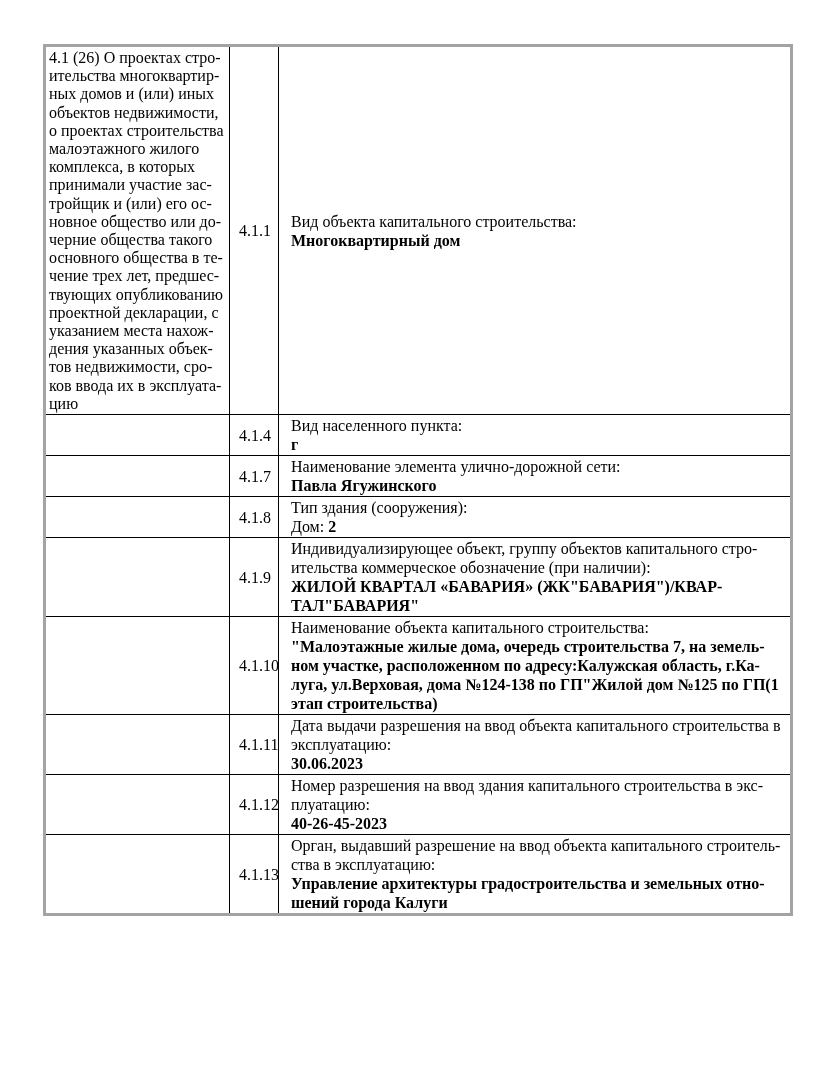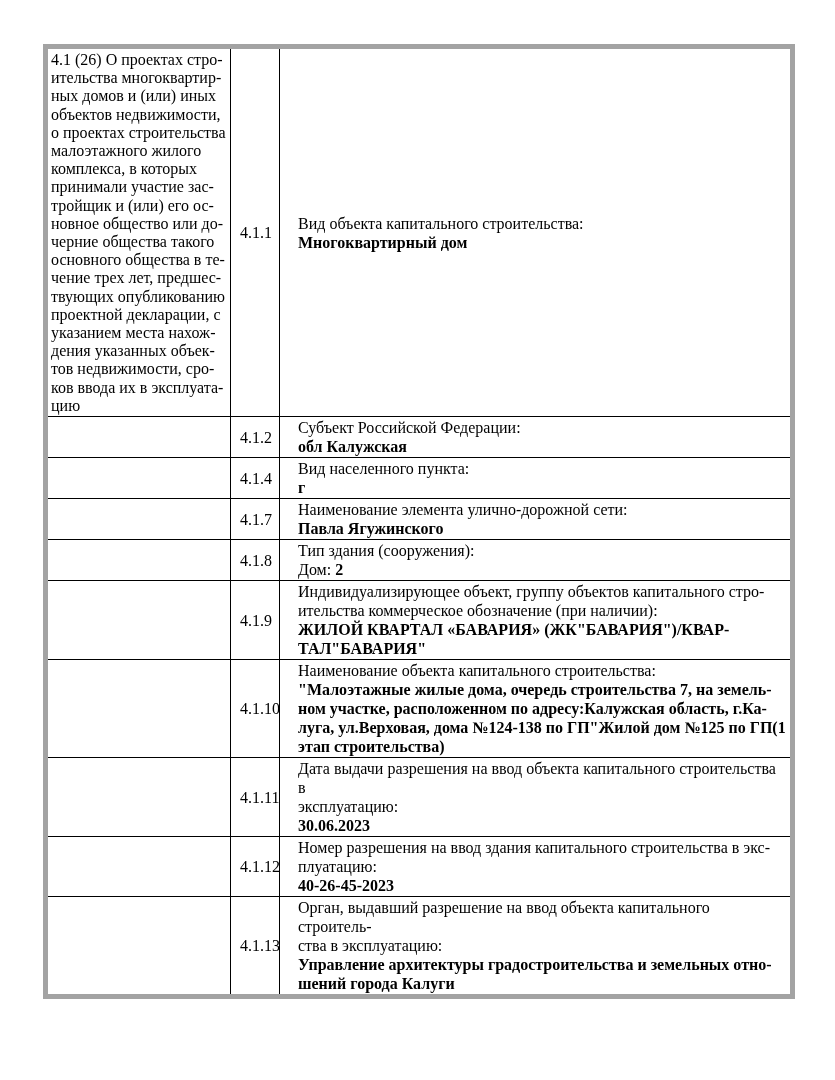--- a/index.html
+++ b/index.html
@@ -12,21 +12,21 @@
     height: 1080px;
     position: relative;
     font-family: "Liberation Serif", "DejaVu Serif", serif;
     color: #000000;
   }
   table.decl {
     border-collapse: collapse;
     table-layout: fixed;
     width: 747px;
     margin: 44px 8px 0 43px;
-    border: 5px solid #a3a3a3;
+    border: 3px solid #a3a3a3;
   }
   td {
     border: 1px solid #000;
     vertical-align: top;
     padding: 1px 3px;
     overflow: hidden;
   }
   td.c1 {
     font-size: 16px;
     line-height: 18.2px;
@@ -35,21 +35,21 @@
   }
   td.c2 {
     font-size: 16px;
     line-height: 19px;
     vertical-align: middle;
     padding-left: 9px;
   }
   td.c3 {
     font-size: 16px;
     line-height: 19px;
-    padding-left: 18px;
+    padding-left: 12px;
   }
   td.c3.mid {
     vertical-align: middle;
   }
   td.c3 .lbl, td.c3 .val {
     white-space: pre-line;
   }
   td.c3 b {
     font-weight: 700;
   }
@@ -82,28 +82,20 @@
 проектной декларации, с
 указанием места нахож-
 дения указанных объек-
 тов недвижимости, сро-
 ков ввода их в эксплуата-
 цию</td>
         <td class="c2">4.1.1</td>
         <td class="c3 mid">
           <div class="lbl">Вид объекта капитального строительства:</div>
           <div class="val"><b>Многоквартирный дом</b></div>
-        </td>
-      </tr>
-      <tr>
-        <td class="c1"></td>
-        <td class="c2">4.1.2</td>
-        <td class="c3">
-          <div class="lbl">Субъект Российской Федерации:</div>
-          <div class="val"><b>обл Калужская</b></div>
         </td>
       </tr>
       <tr>
         <td class="c1"></td>
         <td class="c2">4.1.4</td>
         <td class="c3">
           <div class="lbl">Вид населенного пункта:</div>
           <div class="val"><b>г</b></div>
         </td>
       </tr>

